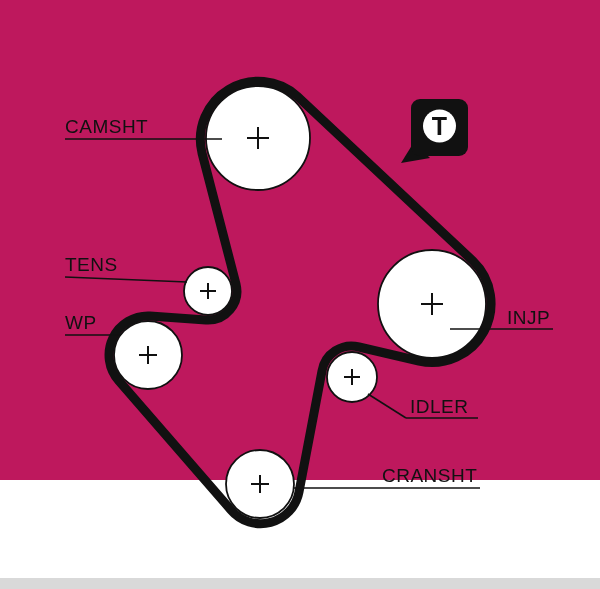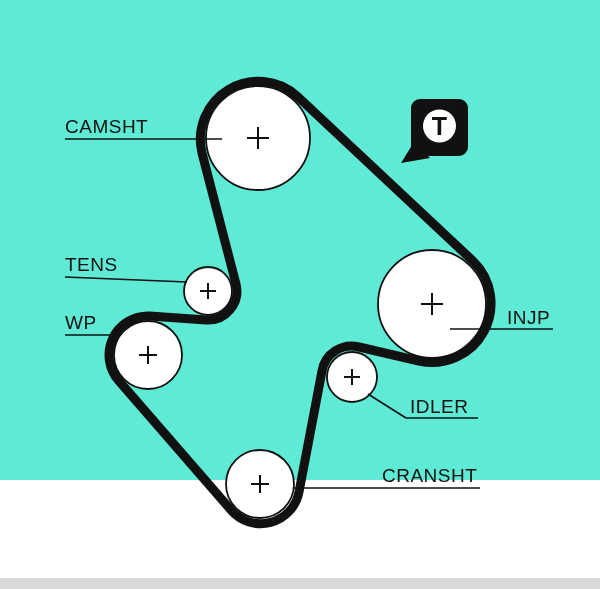--- a/index.html
+++ b/index.html
@@ -7,21 +7,21 @@
     padding: 0;
     background: #ffffff;
     width: 600px;
     height: 589px;
     overflow: hidden;
   }
   .stage {
     position: relative;
     width: 600px;
     height: 480px;
-    background: #5eead4;
+    background: #be185d;
   }
   svg text {
     font-family: "Liberation Sans", "DejaVu Sans", sans-serif;
     font-size: 19px;
     letter-spacing: 0.5px;
     fill: #111111;
   }
   svg text.badge-letter {
     font-size: 25px;
     font-weight: bold;

